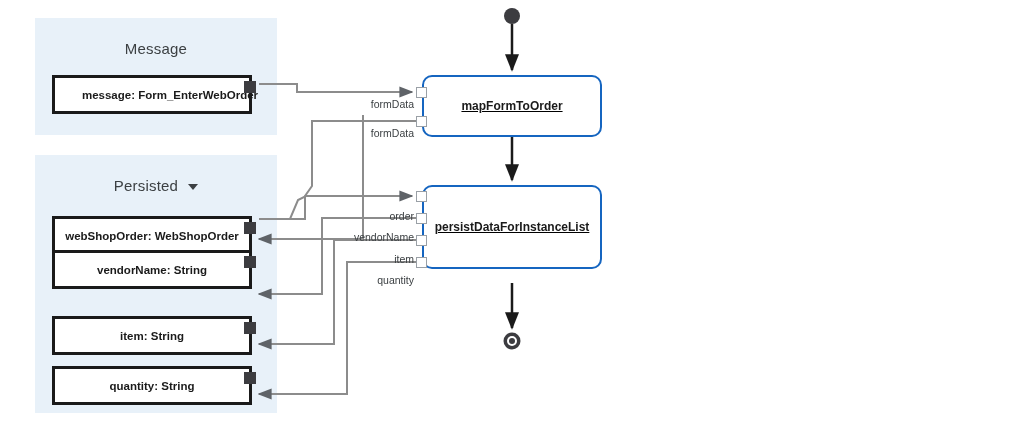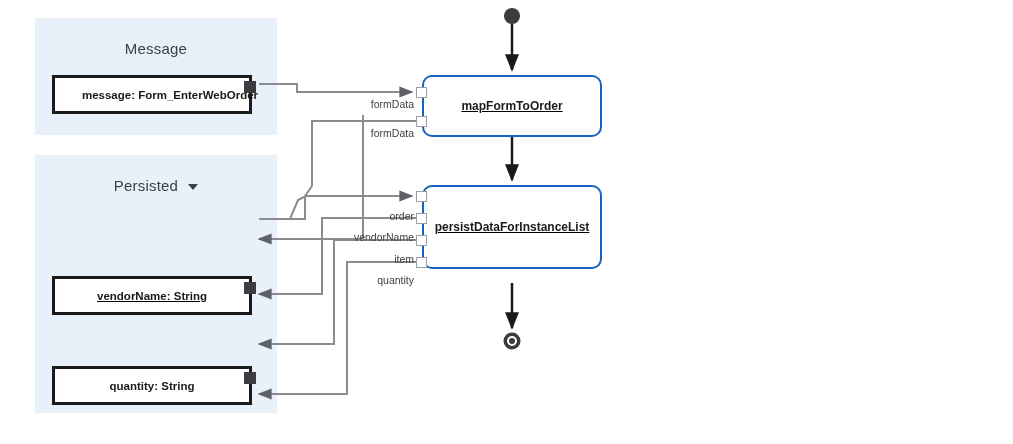--- a/index.html
+++ b/index.html
@@ -74,21 +74,21 @@
   .data-box .out-port {
     position: absolute;
     right: -7px;
     top: 3px;
     width: 12px;
     height: 12px;
     background: #3c3c40;
   }
   #box-message { top: 75px; padding-left: 36px; }
   #box-webshoporder { top: 216px; }
-  #box-vendorname { top: 276px; text-decoration: underline; }
+  #box-vendorname { top: 250px; }
   #box-item { top: 316px; }
   #box-quantity { top: 366px; }
 
   
   .node {
     position: absolute;
     background: #ffffff;
     border: 2px solid #1565c0;
     border-radius: 10px;
     box-sizing: border-box;
@@ -191,26 +191,34 @@
     <circle cx="512" cy="341" r="8.5" fill="#3c3c40"></circle>
     <circle cx="512" cy="341" r="5" fill="#ffffff"></circle>
     <circle cx="512" cy="341" r="3" fill="#3c3c40"></circle>
   </svg>
 
   <div class="data-box" id="box-message">
     <span class="label">message: Form_EnterWebOrder</span>
     <span class="out-port"></span>
   </div>
 
+  <div class="data-box" id="box-webshoporder">
+    <span class="label">webShopOrder: WebShopOrder</span>
+    <span class="out-port"></span>
+  </div>
 
   <div class="data-box" id="box-vendorname">
     <span class="label">vendorName: String</span>
     <span class="out-port"></span>
   </div>
 
+  <div class="data-box" id="box-item">
+    <span class="label">item: String</span>
+    <span class="out-port"></span>
+  </div>
 
   <div class="data-box" id="box-quantity">
     <span class="label">quantity: String</span>
     <span class="out-port"></span>
   </div>
 
   <div class="node" id="node-map">
     <span class="node-label">mapFormToOrder</span>
   </div>
   <div class="in-port" style="left:416px; top:87px;"></div>

